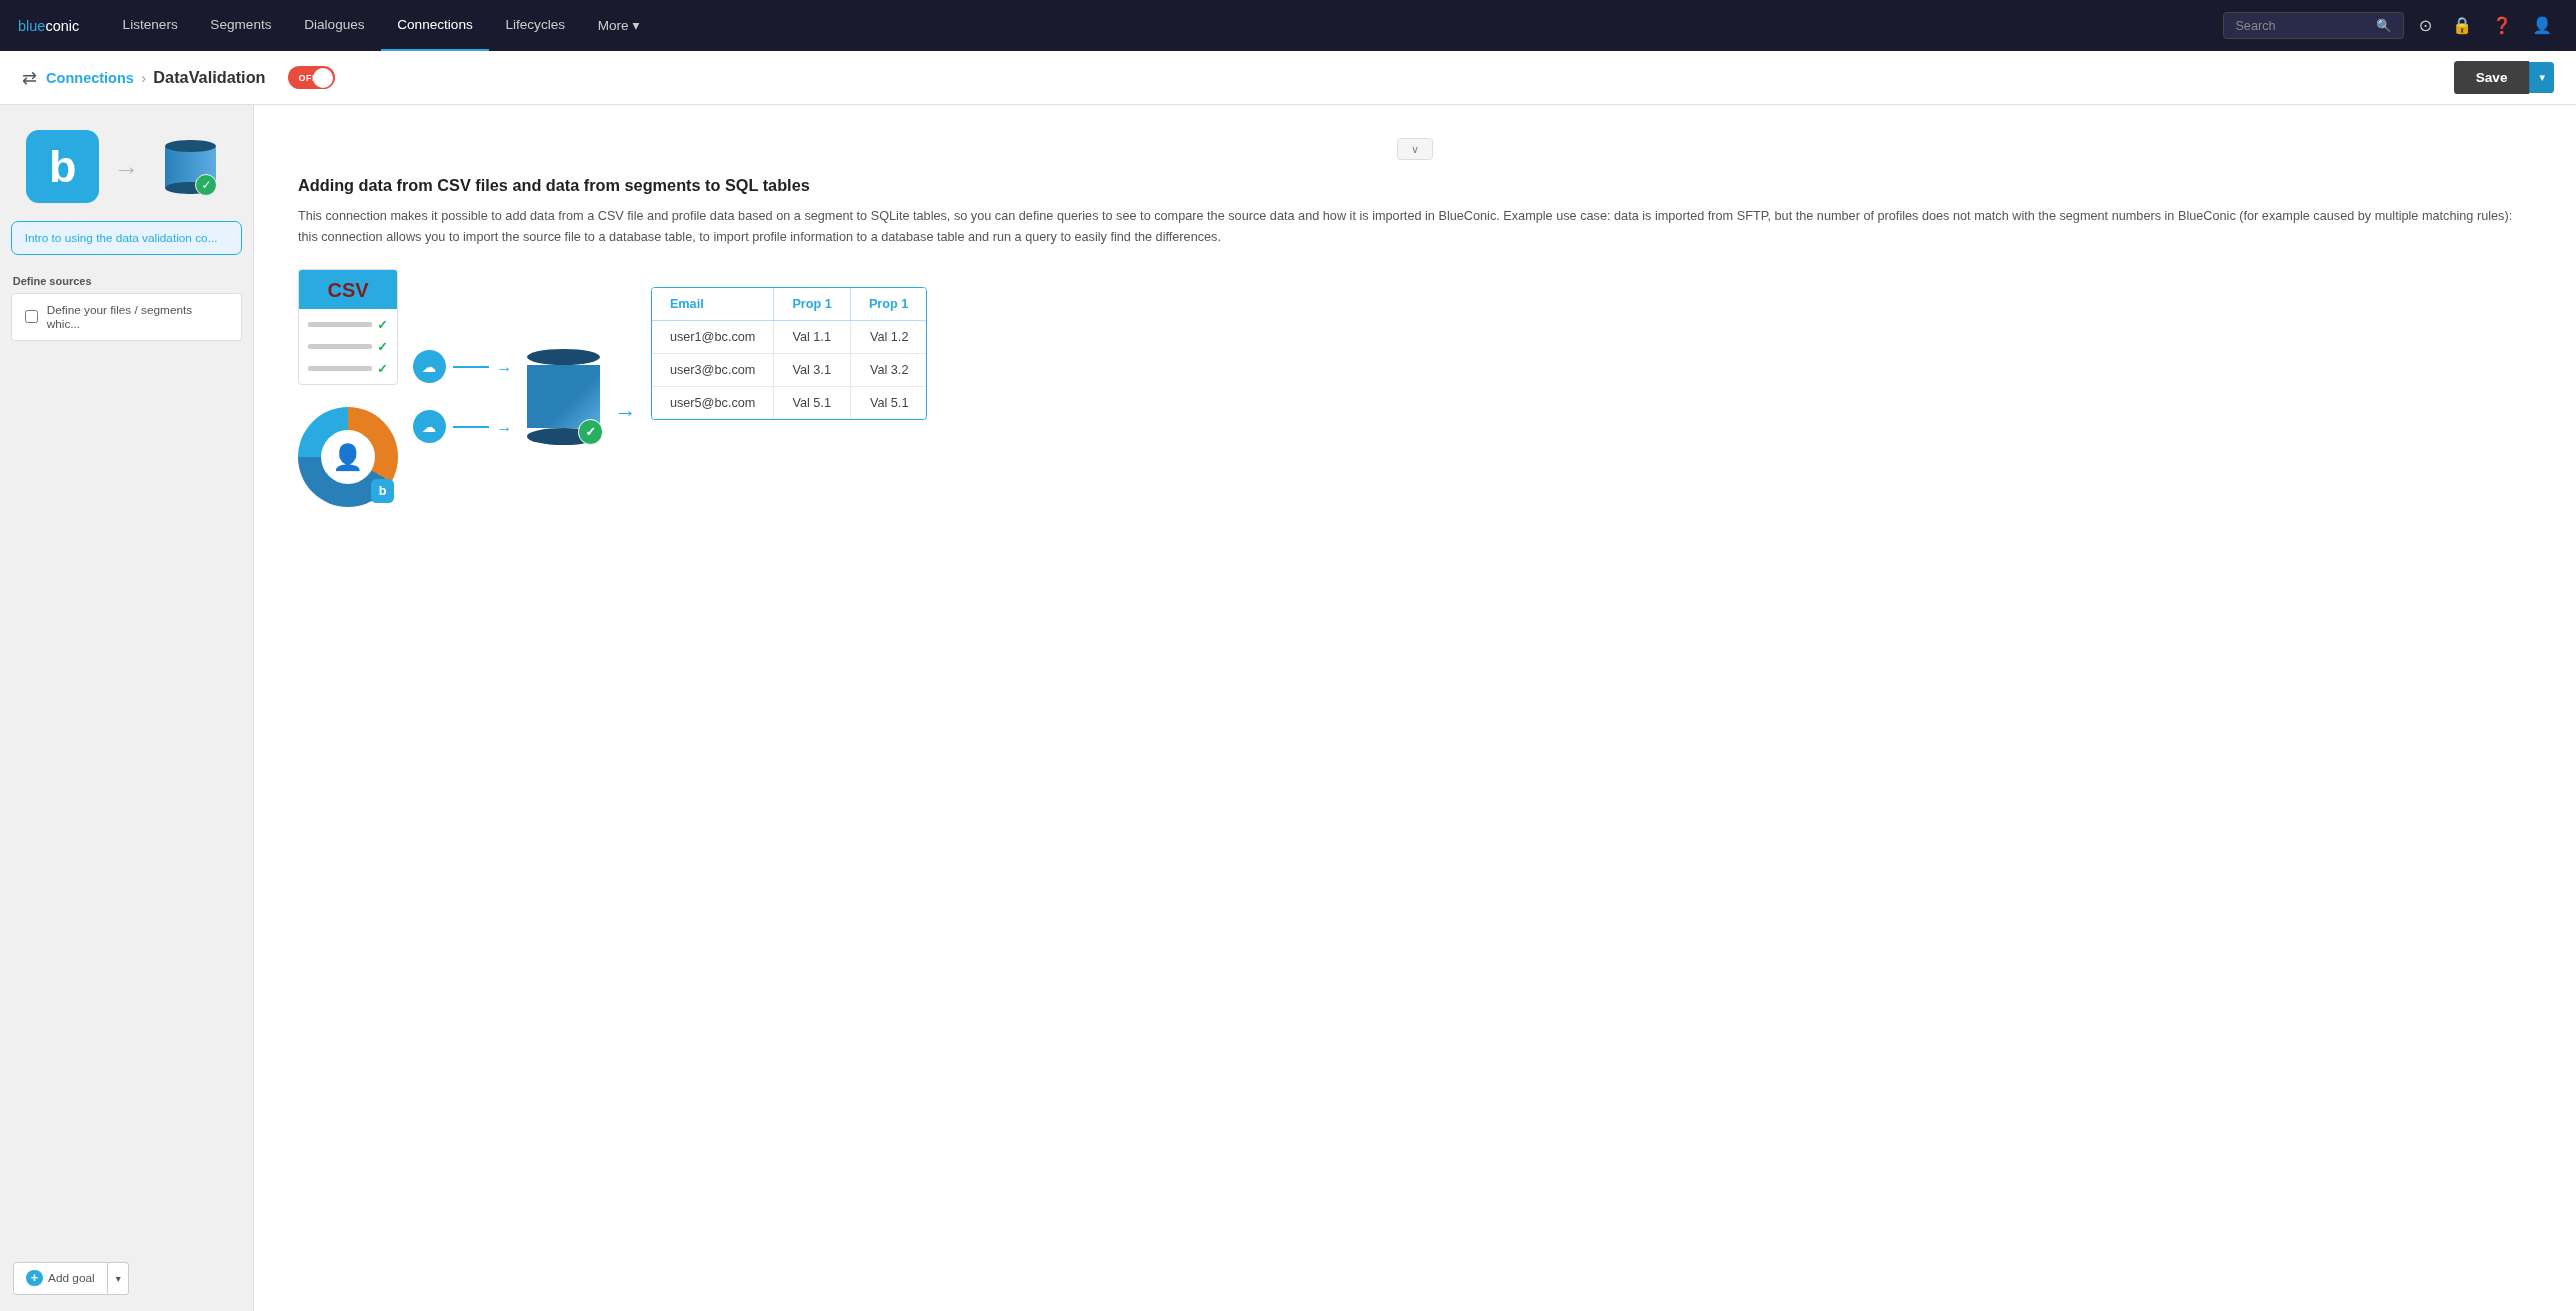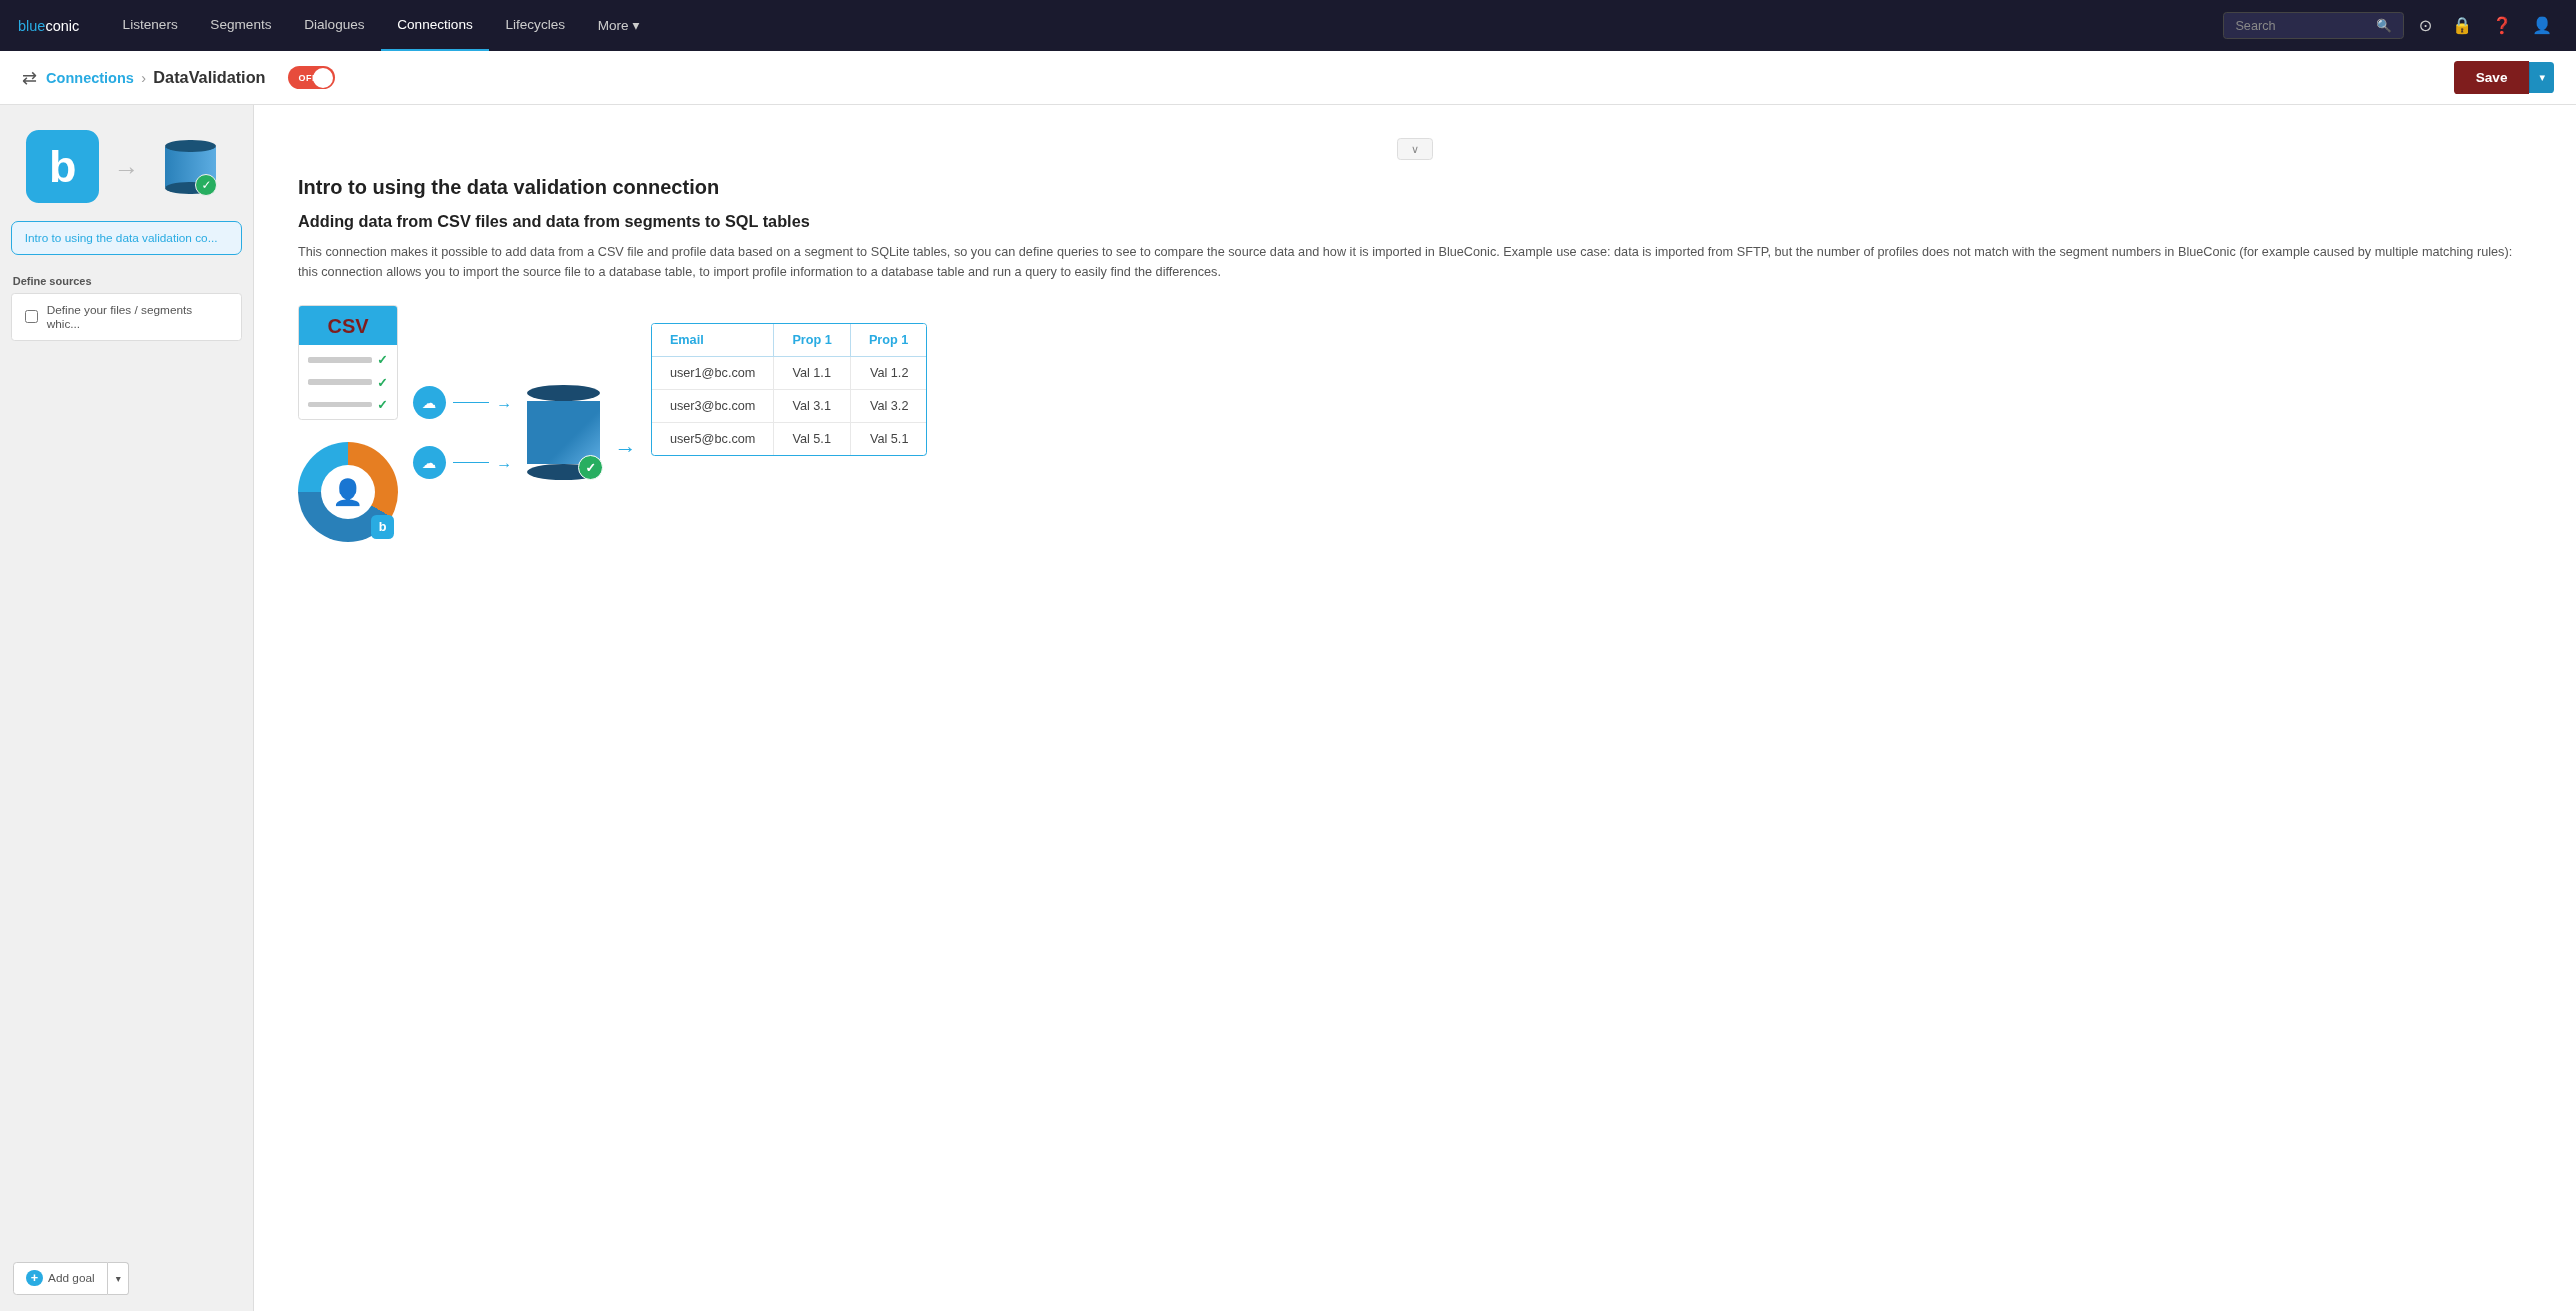--- a/index.html
+++ b/index.html
@@ -141,21 +141,21 @@
       left: 11px;
       font-weight: 700;
       letter-spacing: 0.5px;
     }
     .breadcrumb-spacer { flex: 1; }
     .save-btn-group {
       display: flex;
       align-items: center;
     }
     .save-btn {
-      background: #7f1d1d;
+      background: #404040;
       color: #fff;
       border: none;
       padding: 9px 22px;
       font-size: 13.6px;
       font-weight: 600;
       cursor: pointer;
       border-radius: 3.6px 0 0 3.6px;
     }
     .save-btn-arrow {
       background: #1d8fc0;
@@ -692,21 +692,20 @@
         <button class="add-goal-arrow">▾</button>
       </div>
     </div>
   </aside>
 
   <main class="content-area">
     <div class="collapse-bar">
       <button class="collapse-btn">∨</button>
     </div>
 
-    <h1 class="section-title">Intro to using the data validation connection</h1>
 
     <h2 class="subsection-title">Adding data from CSV files and data from segments to SQL tables</h2>
     <p class="subsection-body">This connection makes it possible to add data from a CSV file and profile data based on a segment to SQLite tables, so you can define queries to see to compare the source data and how it is imported in BlueConic. Example use case: data is imported from SFTP, but the number of profiles does not match with the segment numbers in BlueConic (for example caused by multiple matching rules): this connection allows you to import the source file to a database table, to import profile information to a database table and run a query to easily find the differences.</p>
 
     <div class="full-diagram">
 
       <div class="diagram-left-col">
 
         <div class="csv-icon">
           <div class="csv-header">CSV</div>

